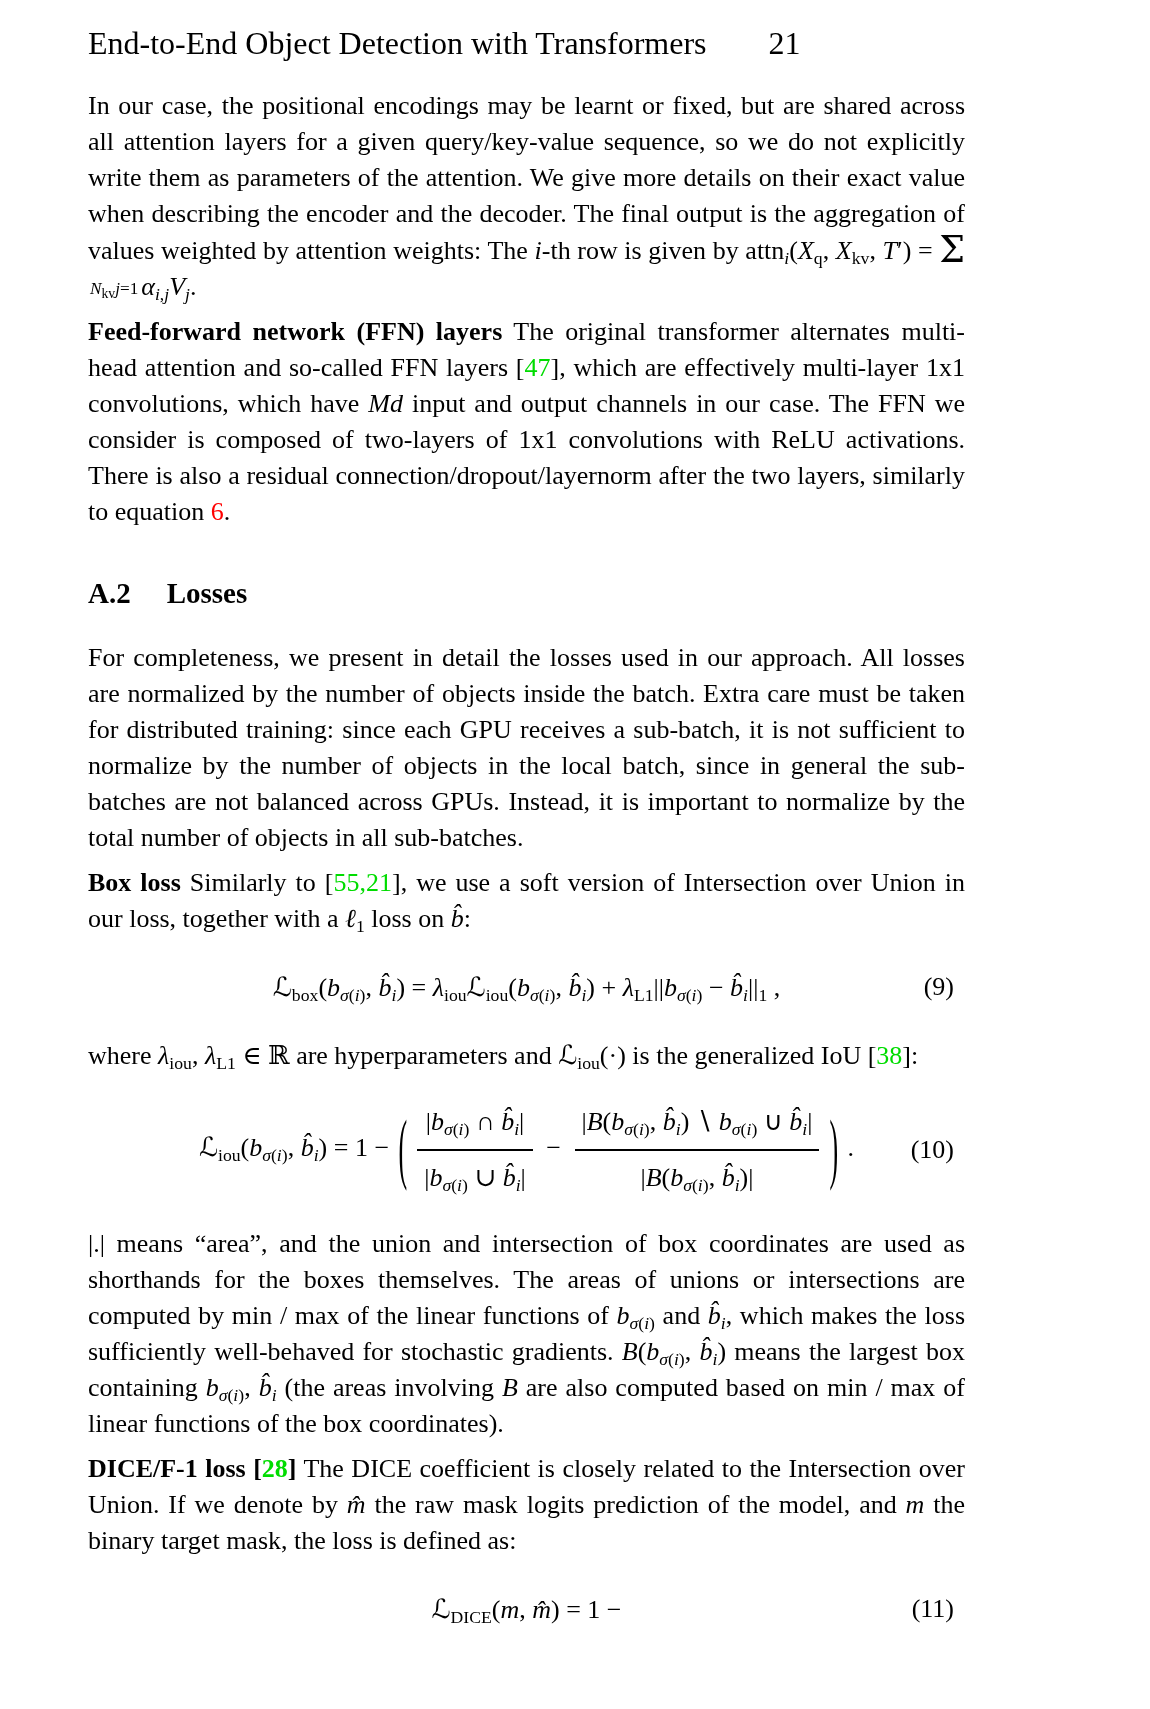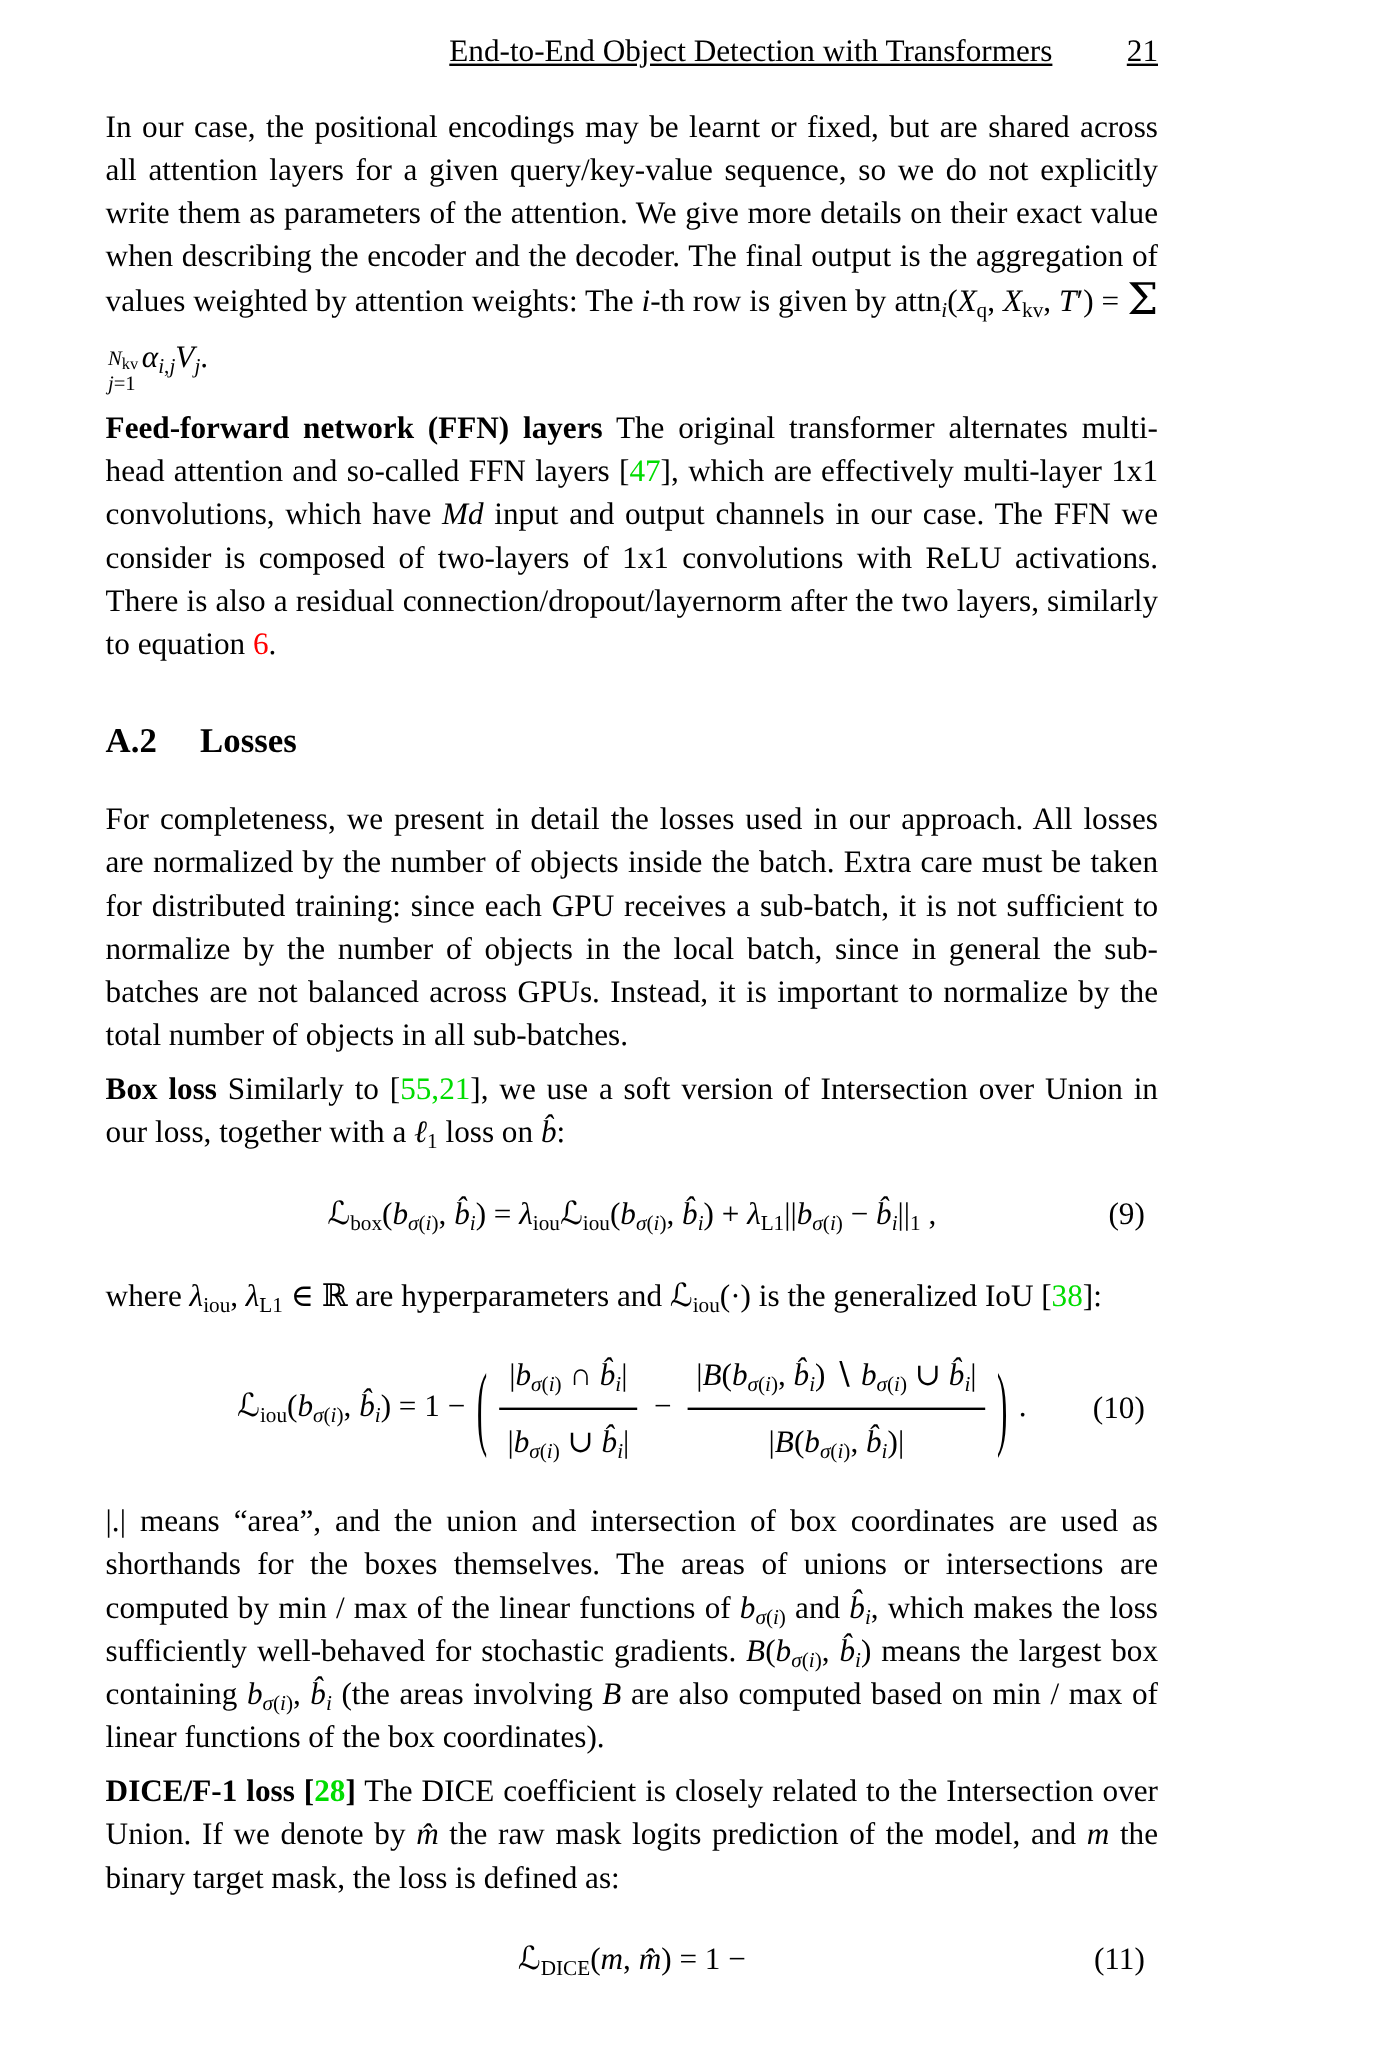--- a/index.html
+++ b/index.html
@@ -9,22 +9,22 @@
     color:#000;
     -webkit-font-smoothing:antialiased;
   }
   .page{
     box-sizing:border-box;
     width:1150px;height:1709px;
     padding:26px 185px 0 88px;
   }
   
   .running-header{
-    display:flex;justify-content:flex-end;align-items:baseline;
-    font-size:26px;line-height:34px;margin-bottom:28px;text-decoration:underline;
+    display:flex;justify-content:flex-start;align-items:baseline;
+    font-size:32px;line-height:34px;margin-bottom:28px;
   }
   .rh-title{margin-right:62px;}
   
   .body-par{
     font-size:26px;line-height:36px;
     text-align:justify;
     margin:9px 0;
   }
   .body-par b{font-weight:bold;}
   sub,sup{line-height:0;}
@@ -50,32 +50,32 @@
   }
   .eq-body{text-align:center;}
   .eq-num{
     position:absolute;right:0;top:50%;transform:translateY(-50%);
   }
   
   .scr{font-family:"DejaVu Sans","DejaVu Serif",serif;font-size:102%;}
   .frac{
     display:inline-block;vertical-align:middle;text-align:center;margin:0 7px;
   }
-  .frac .num{display:block;padding:4px 7px 9px 7px;}
+  .frac .num{display:block;padding:4px 7px 9px 7px;font-family:Liberation Serif, serif;}
   .frac .den{display:block;border-top:2px solid #000;padding:9px 7px 4px 7px;}
   .bigp{
     display:inline-block;vertical-align:middle;
     transform:scaleY(3.0);transform-origin:center;
     font-weight:300;margin:0 3px;
   }
   .sum{font-size:140%;vertical-align:-0.08em;font-family:"DejaVu Serif","DejaVu Sans",serif;}
   .supsub{
-    display:inline-flex;flex-direction:column;justify-content:flex-start;
+    display:inline-flex;flex-direction:row;justify-content:flex-start;
     vertical-align:middle;font-size:66%;line-height:1.2;text-align:left;
-    margin-left:2px;margin-right:3px;margin-top:20px;
+    margin-left:2px;margin-right:3px;
   }
   .supsub sub{font-size:80%;}
   .supsub i{font-style:italic;}
 </style>
 </head>
 <body>
 
 <div class="page">
 
   <div class="running-header">

